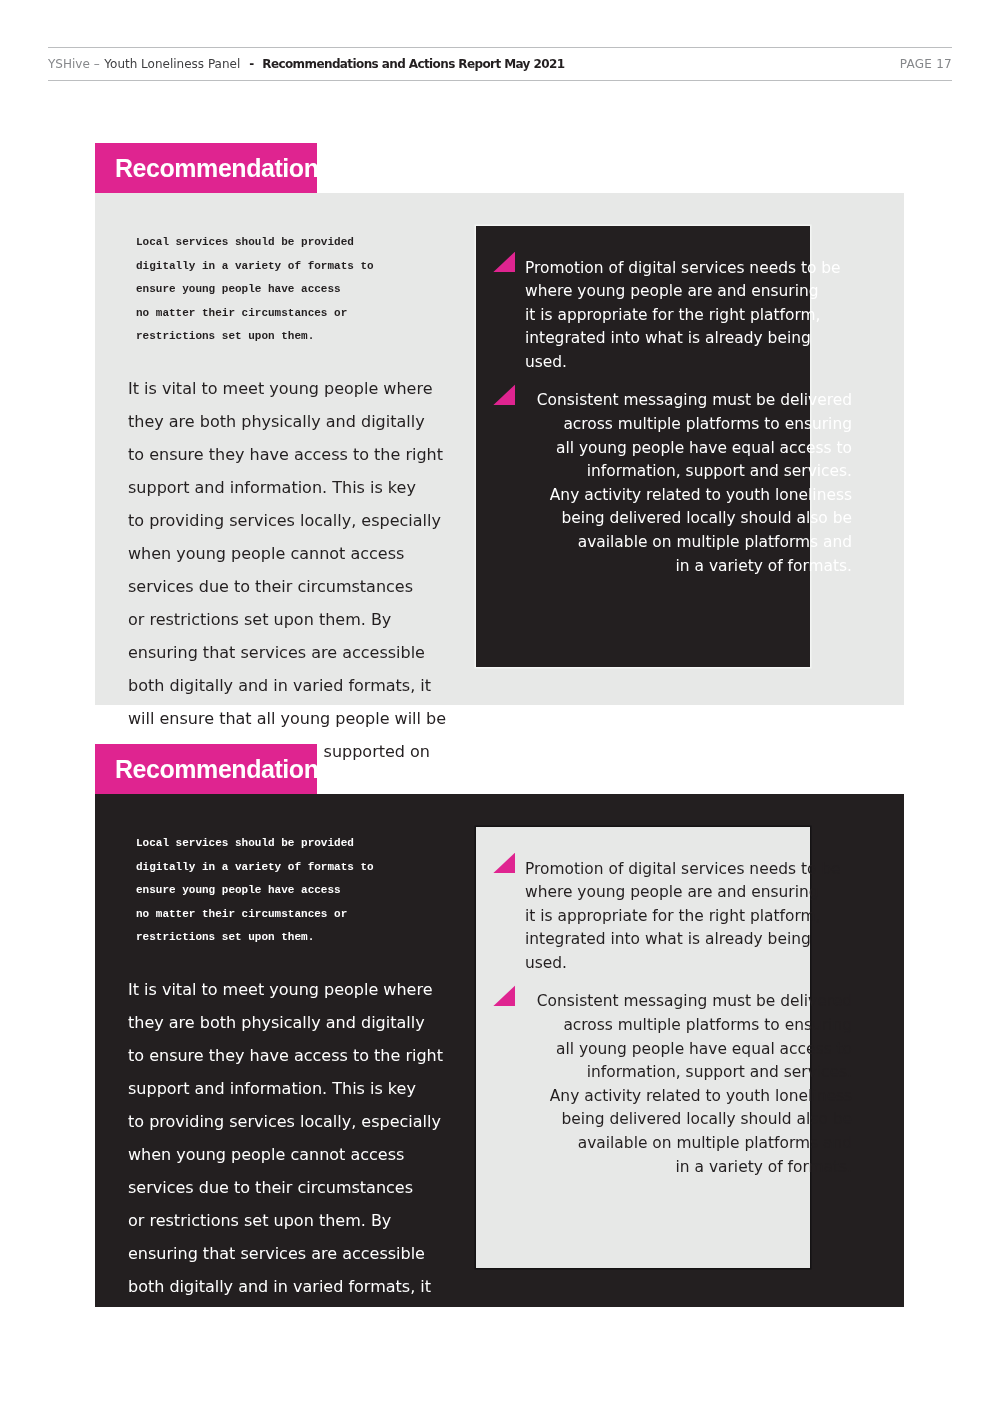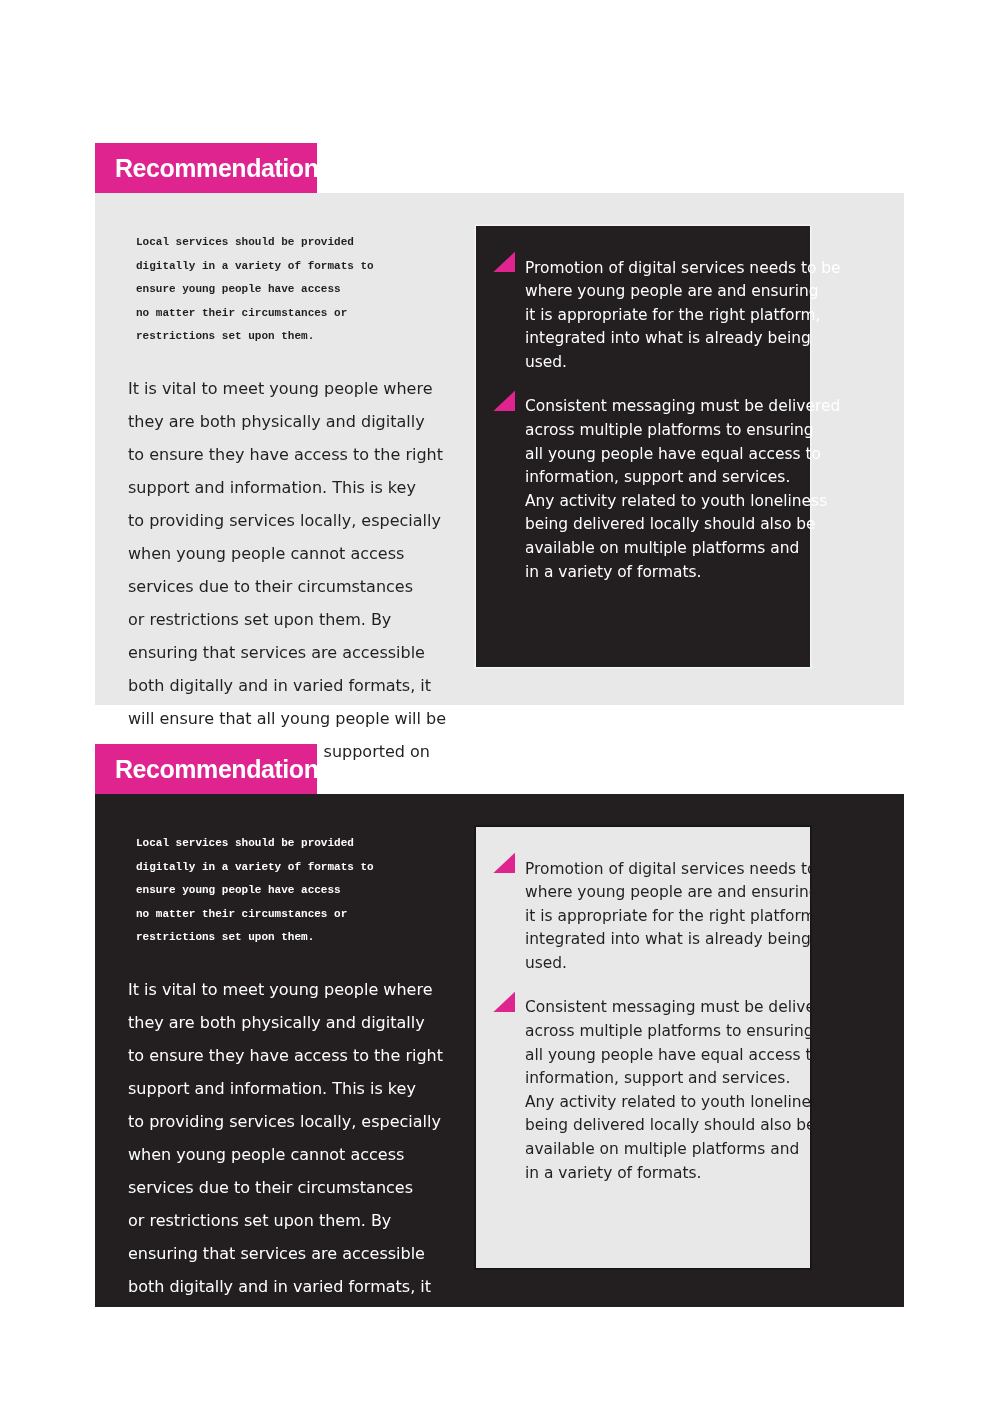--- a/index.html
+++ b/index.html
@@ -49,36 +49,44 @@
   .col-left { position:absolute; left:33px; top:30px; width:340px; white-space:nowrap; }
   .lede { font-weight:bold; font-size:11px; line-height:23.5px; margin:8px;font-family:Liberation Mono, monospace; }
   .para { font-size:16px; line-height:33px; margin:23.5px 0 0 0; }
 
   .inner { position:absolute; left:381px; top:33px; width:334px; height:441px; box-sizing:border-box; }
   .inner.dark  { background:#231f20; box-shadow:0 0 0 1.5px #f4f5f4; }
   .inner.light { background:#e7e8e7; box-shadow:0 0 0 1.5px #151314; }
 
   .bullets { position:absolute; left:16px; top:30.5px; width:360px; white-space:nowrap; }
   .bullet { position:relative; padding-left:33px; }
-  .bullet + .bullet { margin-top:21px; }
+  .bullet + .bullet { margin-top:15px;text-align:right; }
   
   .bullet .tri {
     position:absolute; left:1.4px; top:-5px; width:21.8px; height:20.6px; display:block;
     clip-path:polygon(100% 0, 100% 100%, 0 100%);
   }
   .bullet p { margin:0; font-size:15.45px; line-height:23.6px; }
 
   .t-dark  { color:#231f20; }
   .t-light { color:#ffffff; }
 </style>
 </head>
 <body>
 
 <div class="page">
 
+  <div class="header">
+    <div class="rule"></div>
+    <div class="hrow">
+      <div class="left aa"><span class="brand">YSHive</span><span class="dash">–</span><span class="panel-name">Youth Loneliness Panel</span><span class="sep">-</span><span class="bold">Recommendations and Actions Report May 2021</span></div>
+      <div class="page-no aa">PAGE 17</div>
+    </div>
+    <div class="rule"></div>
+  </div>
 
   <div class="block" id="block-0" style="top:143px;">
     <div class="tag aa">
       <span>Recommendation</span>
     </div>
     <div class="panel light" style="height:512px;">
       <div class="col-left aa">
         <p class="lede t-dark">Local services should be provided<br>digitally in a variety of formats to<br>ensure young people have access<br>no matter their circumstances or<br>restrictions set upon them.</p>
         <p class="para t-dark">It is vital to meet young people where<br>they are both physically and digitally<br>to ensure they have access to the right<br>support and information. This is key<br>to providing services locally, especially<br>when young people cannot access<br>services due to their circumstances<br>or restrictions set upon them. By<br>ensuring that services are accessible<br>both digitally and in varied formats, it<br>will ensure that all young people will be<br>able to engage and feel supported on<br>their own terms.</p>
       </div>

